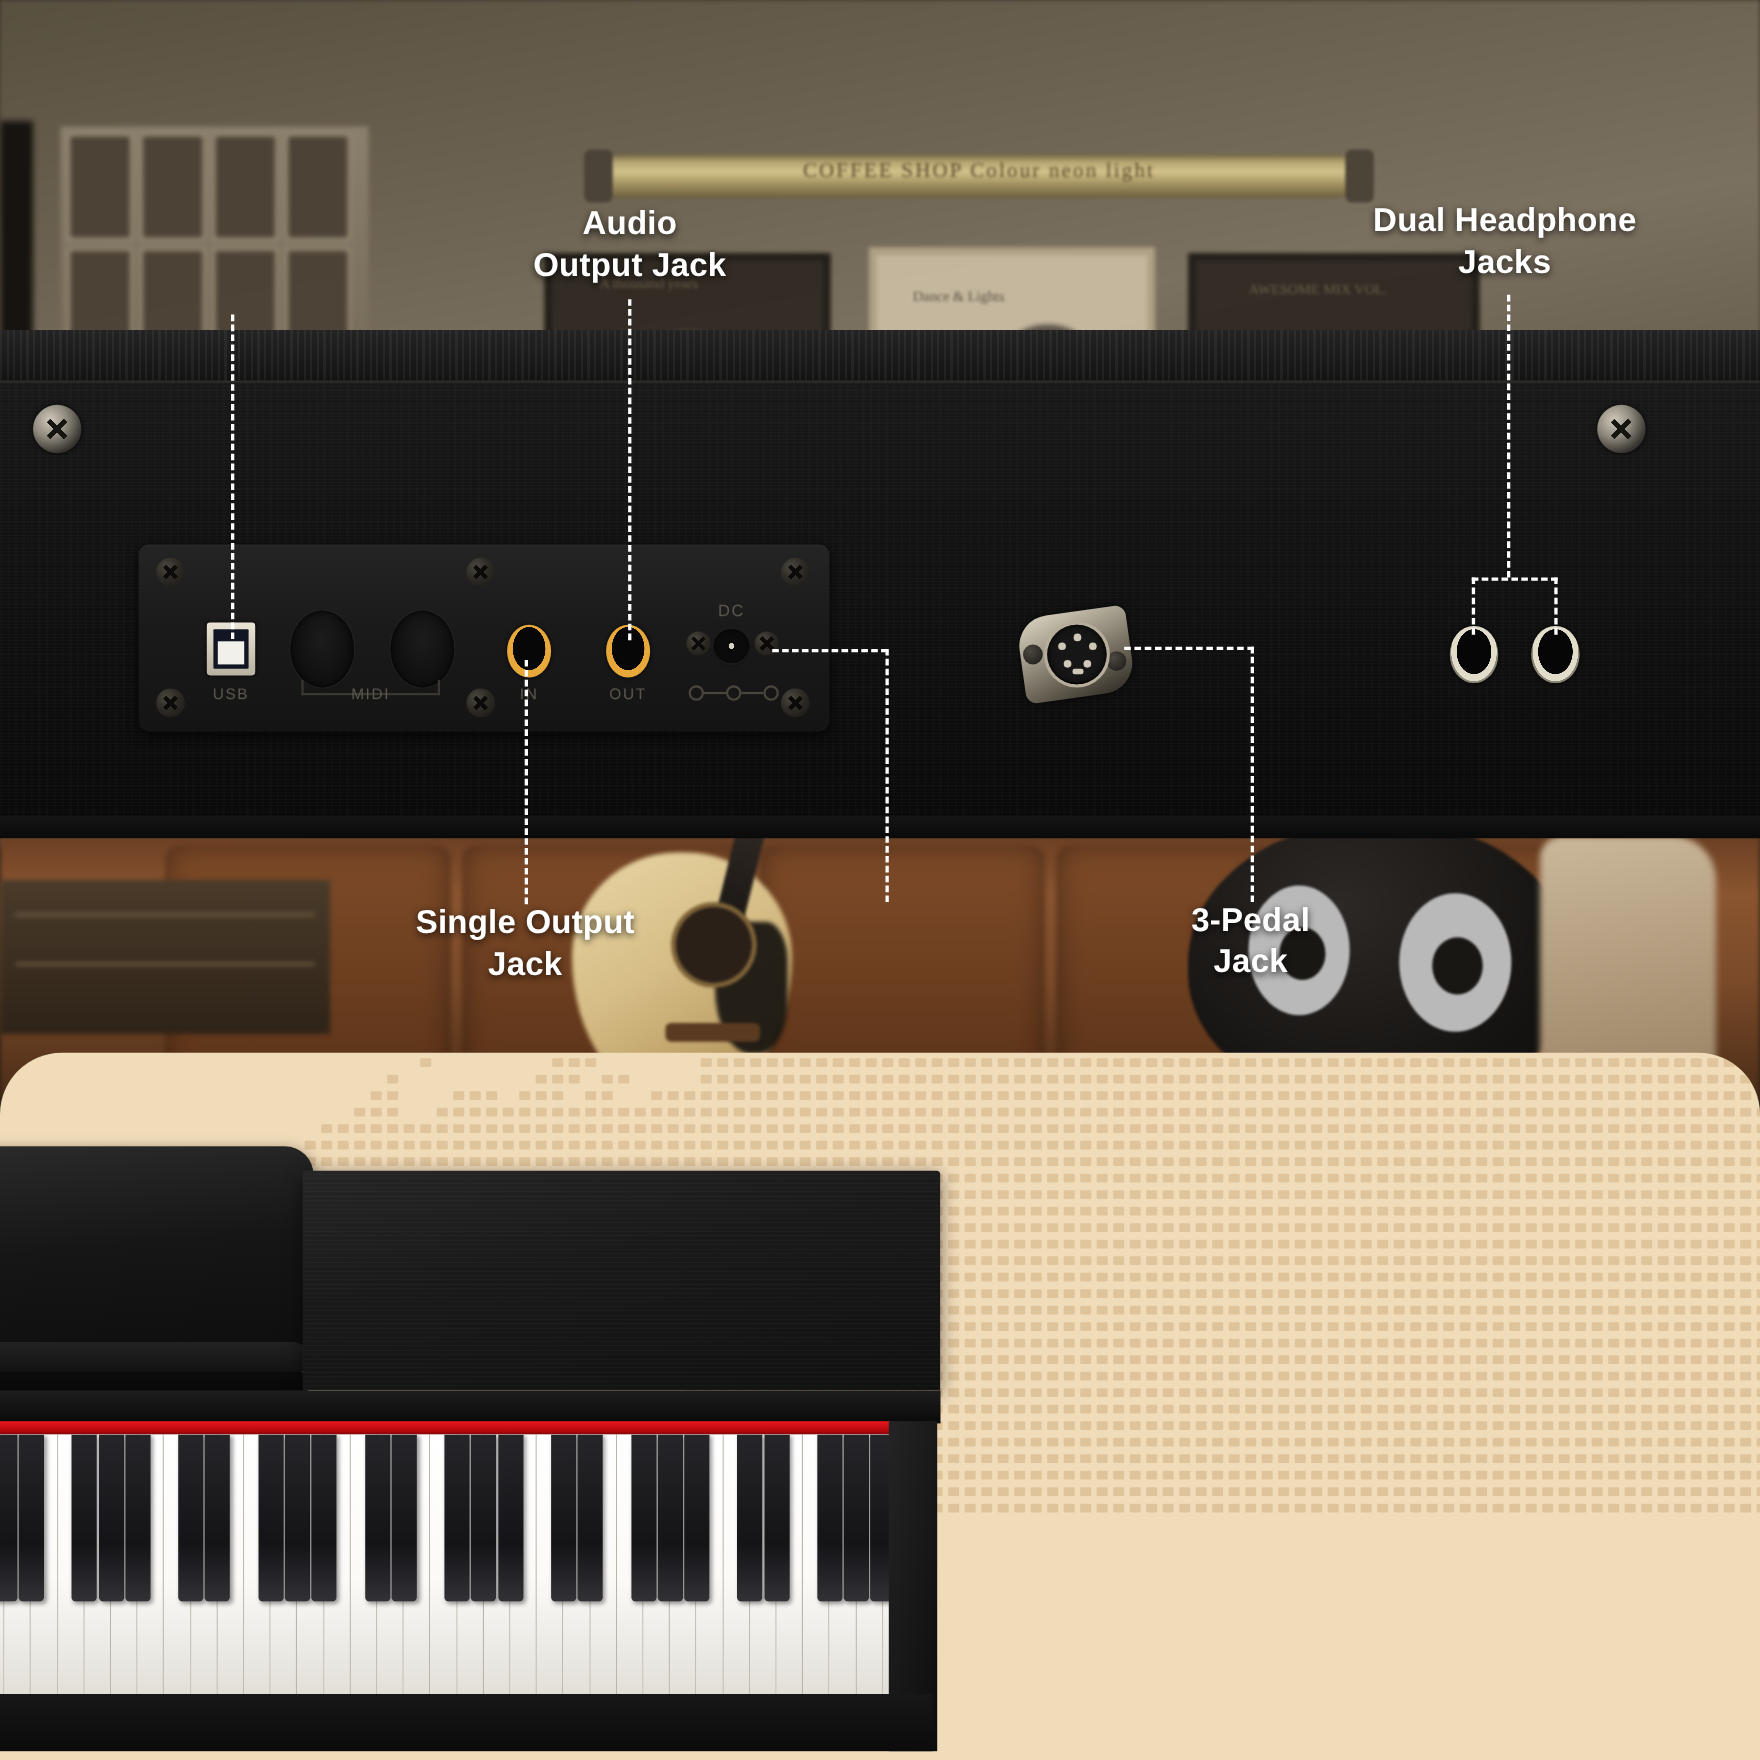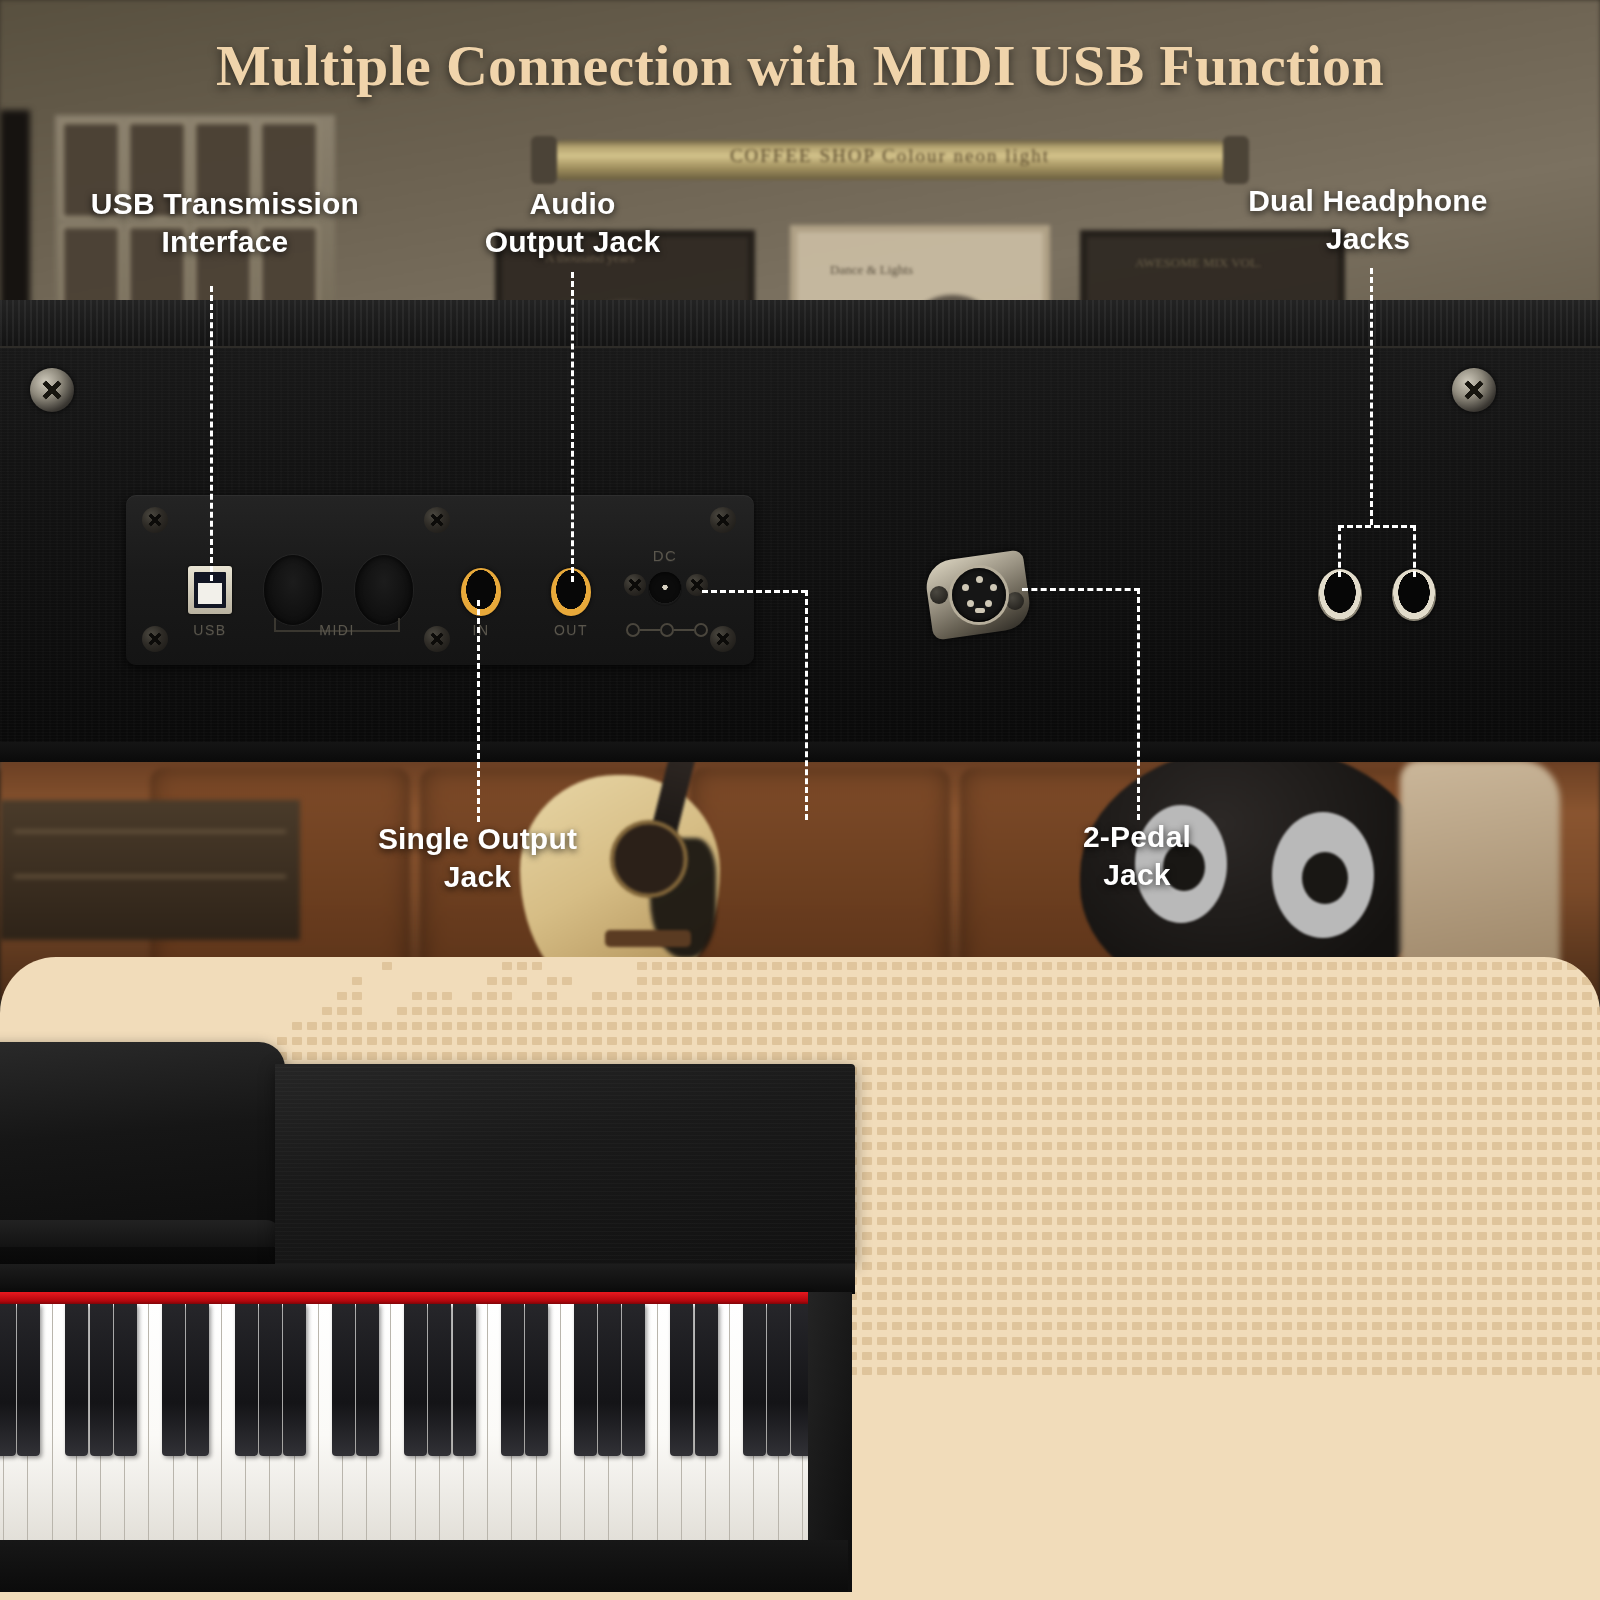--- a/index.html
+++ b/index.html
@@ -475,32 +475,29 @@
   <div class="v-dash" style="left:1413px;top:525px;height:52px;"></div>
 
   <div class="v-dash" style="left:477px;top:600px;height:222px;"></div>
 
   <div class="h-dash" style="left:702px;top:590px;width:105px;"></div>
   <div class="v-dash" style="left:805px;top:590px;height:230px;"></div>
 
   <div class="h-dash" style="left:1022px;top:588px;width:118px;"></div>
   <div class="v-dash" style="left:1137px;top:588px;height:232px;"></div>
 
-  <div class="title">Multiple Connection with MIDI USB Function</div>
-
-  <div class="label" style="left:65px;top:185px;width:320px;">USB Transmission
-Interface</div>
+
   <div class="label" style="left:1208px;top:182px;width:320px;">Dual Headphone
 Jacks</div>
   <div class="label" style="left:440px;top:185px;width:265px;">Audio
 Output Jack</div>
 
   <div class="label" style="left:340px;top:820px;width:275px;">Single Output
 Jack</div>
-  <div class="label" style="left:1032px;top:818px;width:210px;">2-Pedal
+  <div class="label" style="left:1032px;top:818px;width:210px;">3-Pedal
 Jack</div>
 
   <div class="card">
     <div class="worldmap" id="worldmap">
         <span class="dot" style="left:120px;top:0px;width:10px;height:8px;background:#D5B689;"></span>
         <span class="dot" style="left:240px;top:0px;width:10px;height:8px;background:#D5B689;"></span>
         <span class="dot" style="left:255px;top:0px;width:10px;height:8px;background:#D5B689;"></span>
         <span class="dot" style="left:270px;top:0px;width:10px;height:8px;background:#D5B689;"></span>
         <span class="dot" style="left:375px;top:0px;width:10px;height:8px;background:#D5B689;"></span>
         <span class="dot" style="left:390px;top:0px;width:10px;height:8px;background:#D5B689;"></span>

